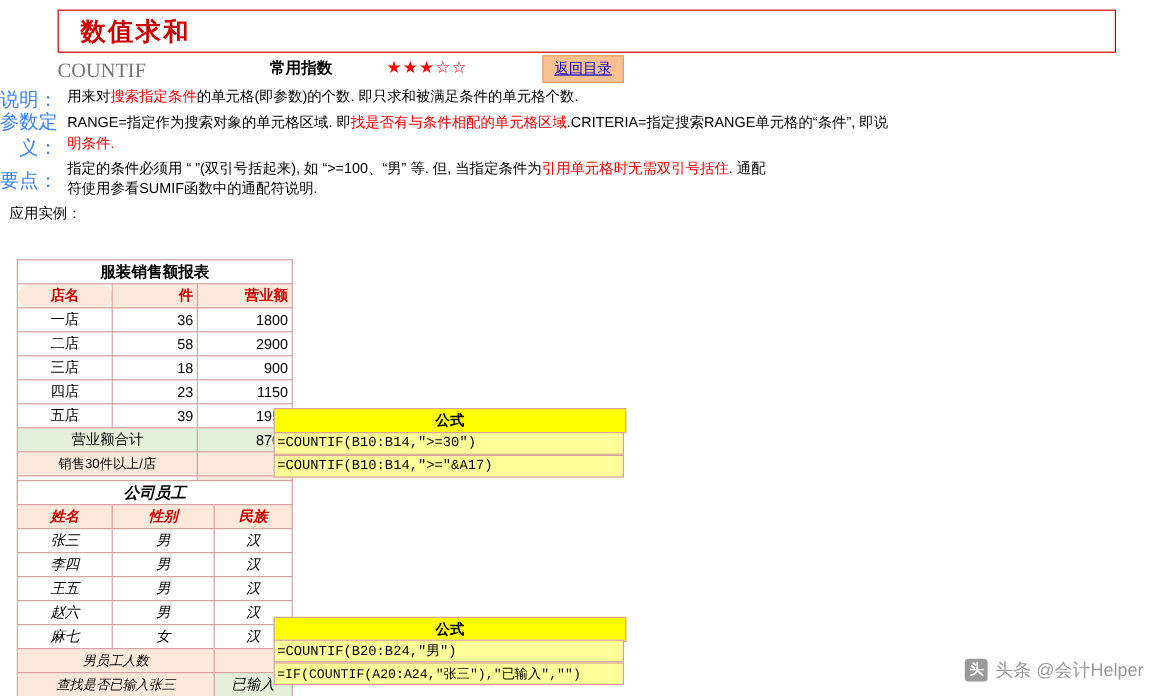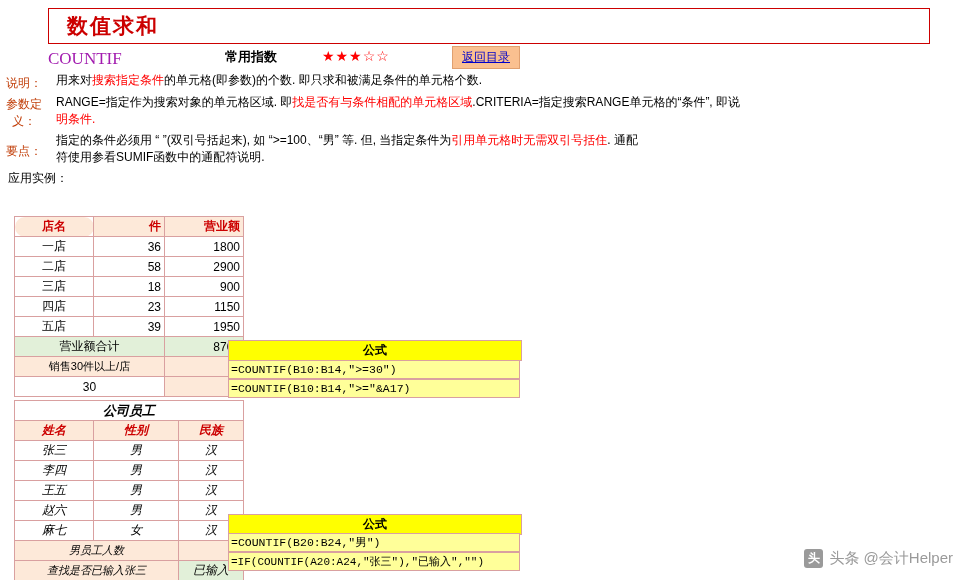--- a/index.html
+++ b/index.html
@@ -23,43 +23,43 @@
   }
   .title-text{
     color:#cc0000;font-weight:bold;font-size:21px;
     margin-left:18px;letter-spacing:2px;
   }
 
   
   .fn-row{position:absolute;left:0;top:46px;width:967px;height:26px;}
   .fn-name{
     position:absolute;left:48px;top:0;width:126px;height:26px;
-    color:#a21caf;font-size:17px;font-family:"Liberation Serif","DejaVu Serif",serif;
+    color:#737373;font-size:17px;font-family:"Liberation Serif","DejaVu Serif",serif;
     display:flex;align-items:center;
   }
   .fn-index{
     position:absolute;left:225px;top:2px;font-weight:bold;font-size:13px;color:#000;
   }
   .stars{
     position:absolute;left:322px;top:2px;font-size:14px;color:#ff0000;letter-spacing:1px;
   }
   .back-btn{
     position:absolute;left:452px;top:0px;width:66px;height:21px;
     background:#fac090;border:1px solid #e0a070;
     color:#0000cc;text-decoration:underline;font-size:12px;
     display:flex;align-items:center;justify-content:center;
   }
 
   
   .desc{position:absolute;left:0;top:72px;width:967px;}
   .drow{display:flex;border-bottom:0px;}
   .dlabel{
-    width:48px;min-width:48px;text-align:center;font-size:12px;
-    display:flex;align-items:center;justify-content:center;
-    color:#c2410c;
+    width:48px;min-width:48px;text-align:right;font-size:16px;
+    display:flex;align-items:center;justify-content:center;
+    color:#3b82f6;
   }
   .dbody{flex:1;padding-left:8px;line-height:17px;font-size:12px;}
   .r{color:#ff0000;}
   .row1{height:22px;}
   .row2{height:38px;}
   .row3{height:38px;}
   .row4{height:26px;}
 
   
   table{border-collapse:collapse;}
@@ -174,20 +174,23 @@
     </div>
 
     <div class="drow row4">
       <div class="dbody" style="padding-left:8px;">应用实例：</div>
     </div>
   </div>
 
 
   <table class="tbl1">
     <tbody>
+        <tr>
+      <td class="t-banner" colspan="3">服装销售额报表</td>
+    </tr>
     <tr>
       <td class="hdr c-name">店名</td>
       <td class="hdr c-num">件</td>
       <td class="hdr c-amt">营业额</td>
     </tr>
     <tr>
       <td class="c-name">一店</td>
       <td class="c-num">36</td>
       <td class="c-amt">1800</td>
     </tr>

